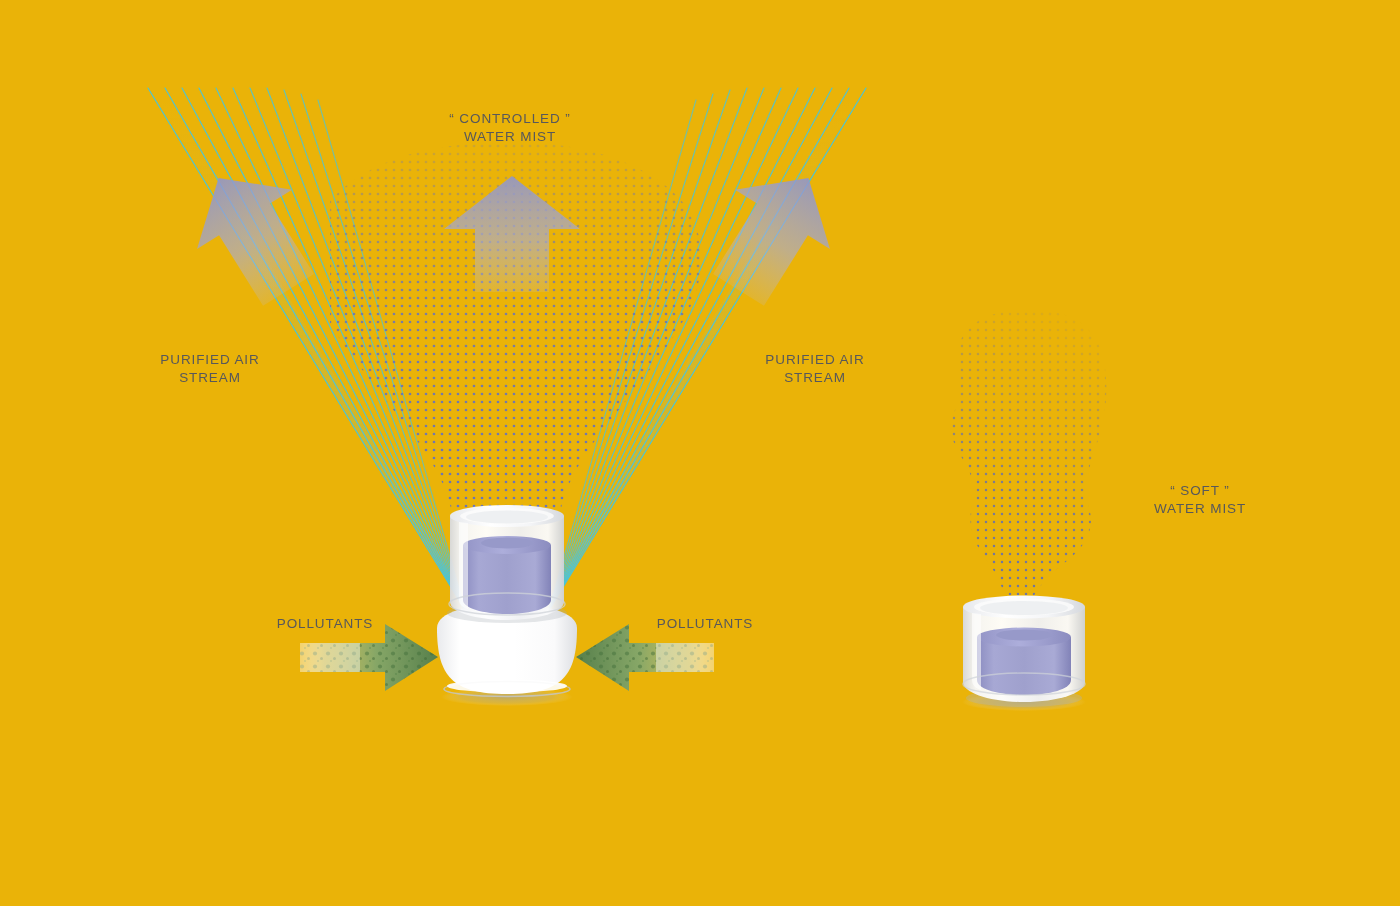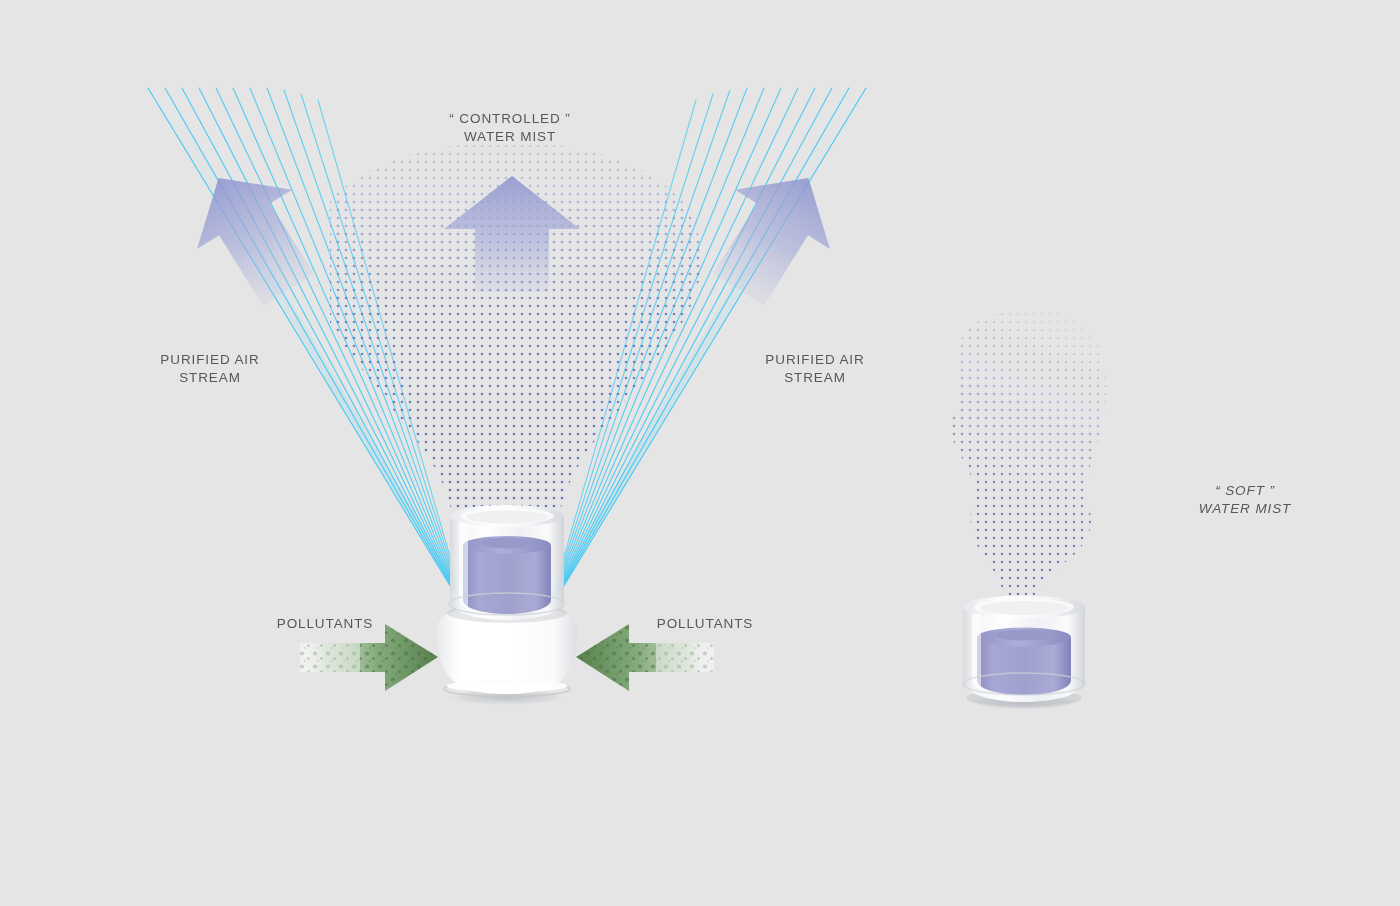--- a/index.html
+++ b/index.html
@@ -11,21 +11,21 @@
     width: 1400px;
     height: 906px;
     font-family: "Liberation Sans", sans-serif;
     overflow: hidden;
     position: relative;
   }
   #stage {
     position: relative;
     width: 1400px;
     height: 906px;
-    background: #e5e5e5;
+    background: #eab308;
   }
   #diagram {
     position: absolute;
     left: 0;
     top: 0;
     width: 1400px;
     height: 906px;
   }
   .lbl {
     position: absolute;
@@ -35,21 +35,21 @@
     line-height: 18px;
     text-align: center;
     white-space: pre-line;
     user-select: none;
   }
   #label-controlled-water-mist { left: 405px; top: 110px; width: 210px; }
   #label-purified-air-left     { left: 140px; top: 351px; width: 140px; }
   #label-purified-air-right    { left: 745px; top: 351px; width: 140px; }
   #label-pollutants-left       { left: 255px; top: 615px; width: 140px; }
   #label-pollutants-right      { left: 635px; top: 615px; width: 140px; }
-  #label-soft-water-mist       { left: 1160px; top: 482px; width: 170px; font-style: italic; }
+  #label-soft-water-mist       { left: 1115px; top: 482px; width: 170px; }
 </style>
 </head>
 <body>
 
 <div id="stage">
 
   <svg id="diagram" viewBox="0 0 1400 906">
     <defs>
 
       <pattern id="mistDots" width="8" height="8" patternUnits="userSpaceOnUse">

